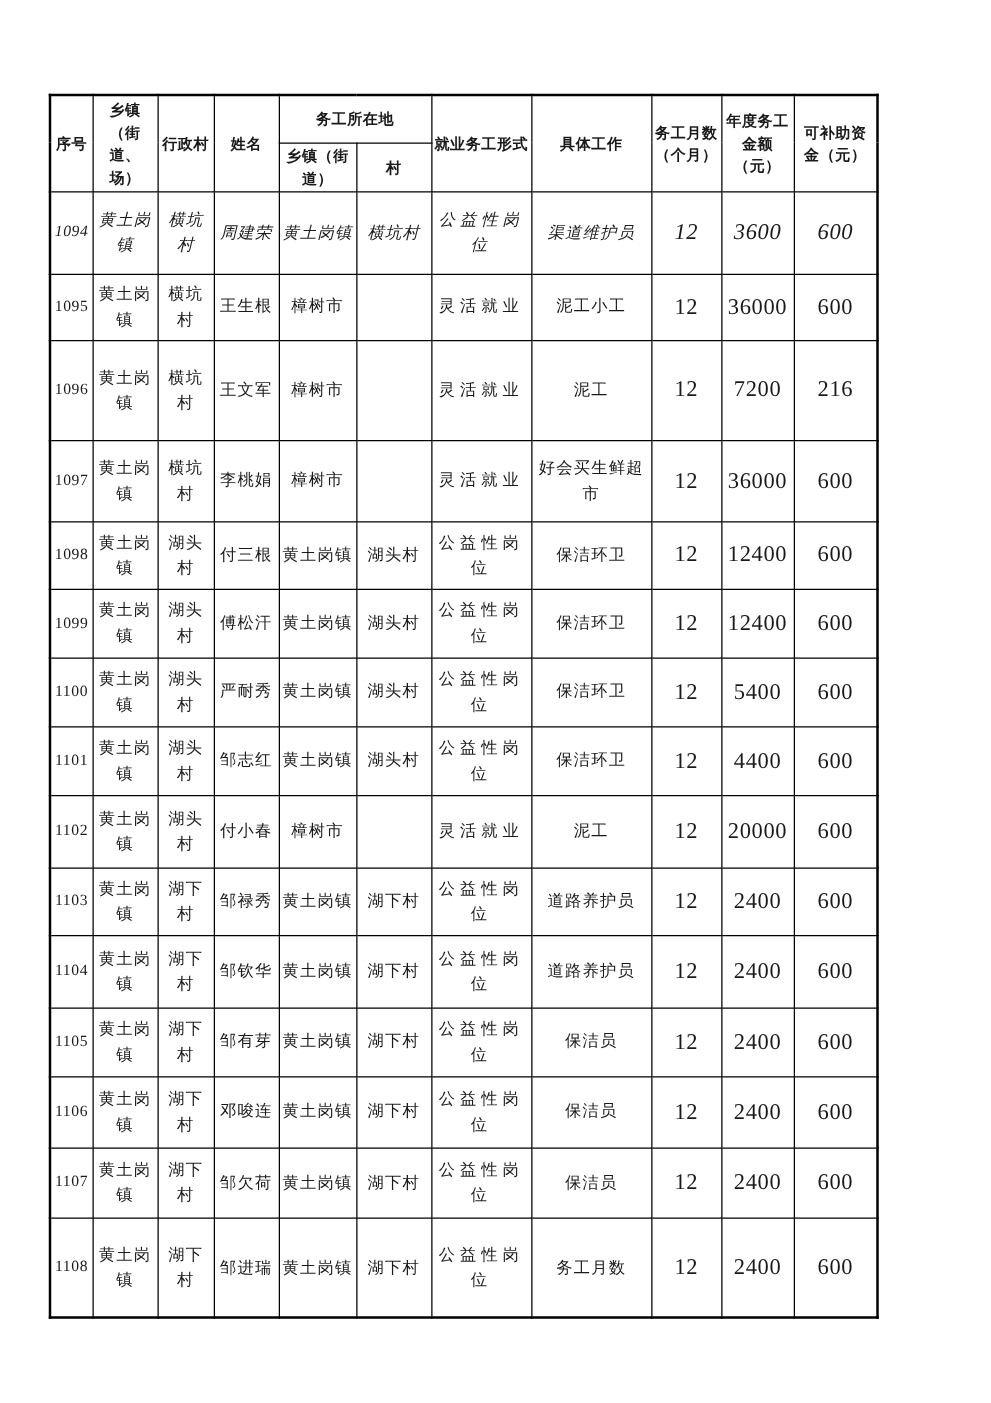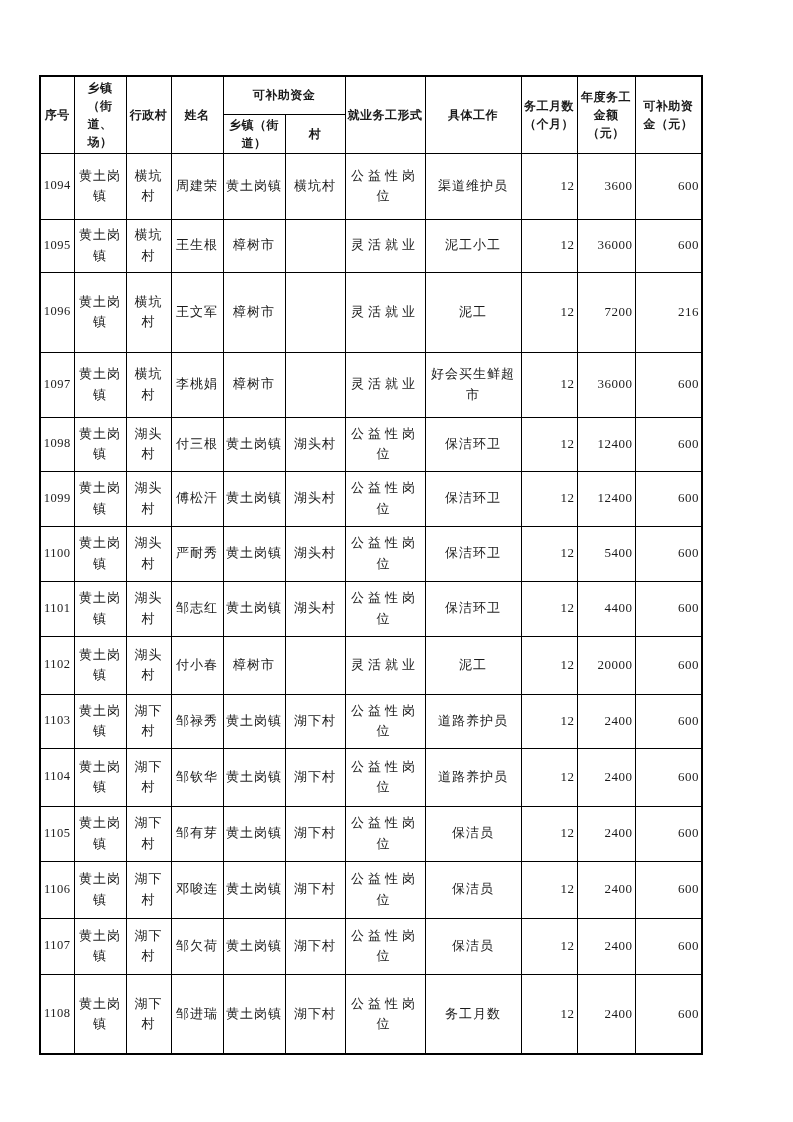--- a/index.html
+++ b/index.html
@@ -32,25 +32,25 @@
     padding:1px 2px;
   }
   td {
     font-size:13px;
     letter-spacing:1px;
     line-height:1.55;
     padding:1px 2px;
     font-weight:normal;
   }
   td.cell-serial { font-size:12.5px; letter-spacing:0.5px; }
-  td.cell-months, td.cell-annual_amount, td.cell-subsidy { letter-spacing:0.5px; font-size:13px;text-align:right; }
+  td.cell-months, td.cell-annual_amount, td.cell-subsidy { letter-spacing:0.5px; font-size:18px; }
   td.cell-employment_form { letter-spacing:4px;margin-left:48px; }
   thead tr:nth-child(1) { height:38px; }
   thead tr:nth-child(2) { height:36px; }
-  tbody tr:nth-child(1)  { height:66px; }
+  tbody tr:nth-child(1)  { height:66px;font-style:italic; }
   tbody tr:nth-child(2)  { height:53px;padding-left:42px; }
   tbody tr:nth-child(3)  { height:80px; }
   tbody tr:nth-child(4)  { height:65px; }
   tbody tr:nth-child(5)  { height:54px; }
   tbody tr:nth-child(6)  { height:55px; }
   tbody tr:nth-child(7)  { height:55px; }
   tbody tr:nth-child(8)  { height:55px; }
   tbody tr:nth-child(9)  { height:58px; }
   tbody tr:nth-child(10) { height:54px; }
   tbody tr:nth-child(11) { height:58px; }
@@ -76,21 +76,21 @@
       <col style="width:56px">
         <col style="width:58px">
         <col style="width:67px">
     </colgroup>
     <thead>
       <tr>
         <th rowspan="2">序号</th>
         <th rowspan="2">乡镇（街道、场）</th>
         <th rowspan="2">行政村</th>
         <th rowspan="2">姓名</th>
-        <th colspan="2">可补助资金</th>
+        <th colspan="2">务工所在地</th>
         <th rowspan="2">就业务工形式</th>
         <th rowspan="2">具体工作</th>
         <th rowspan="2">务工月数（个月）</th>
         <th rowspan="2">年度务工金额（元）</th>
         <th rowspan="2">可补助资金（元）</th>
       </tr>
       <tr>
         <th>乡镇（街道）</th>
         <th>村</th>
       </tr>

